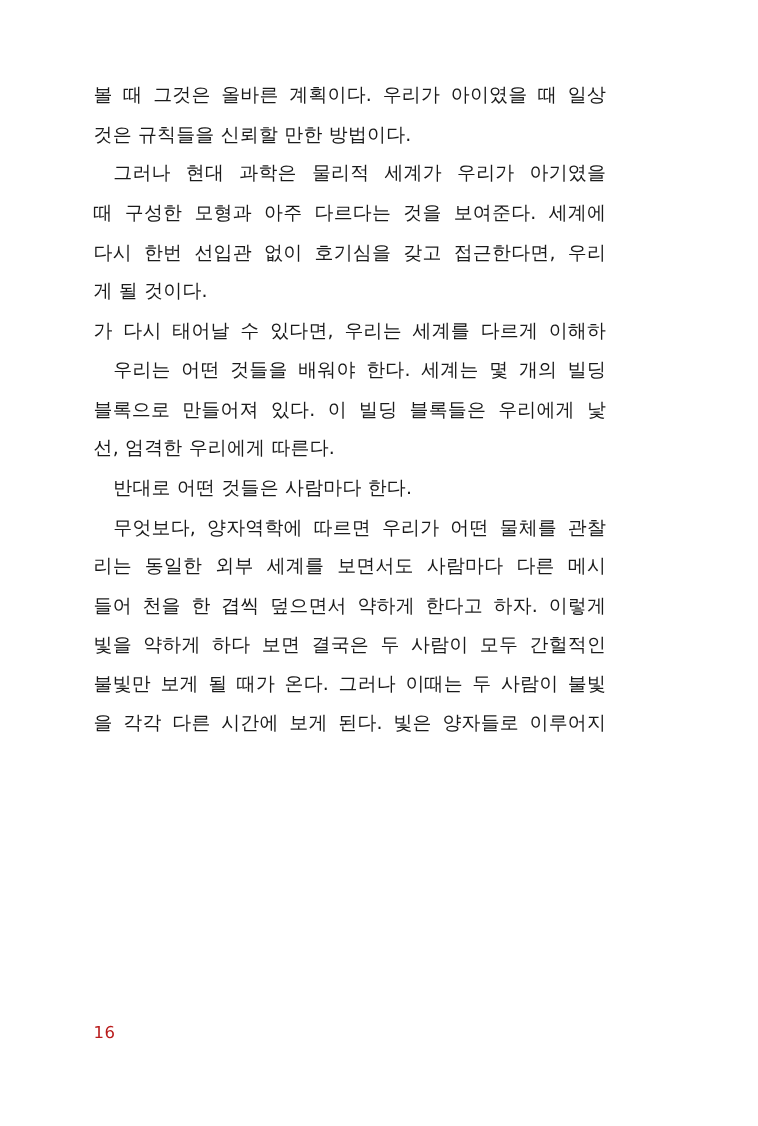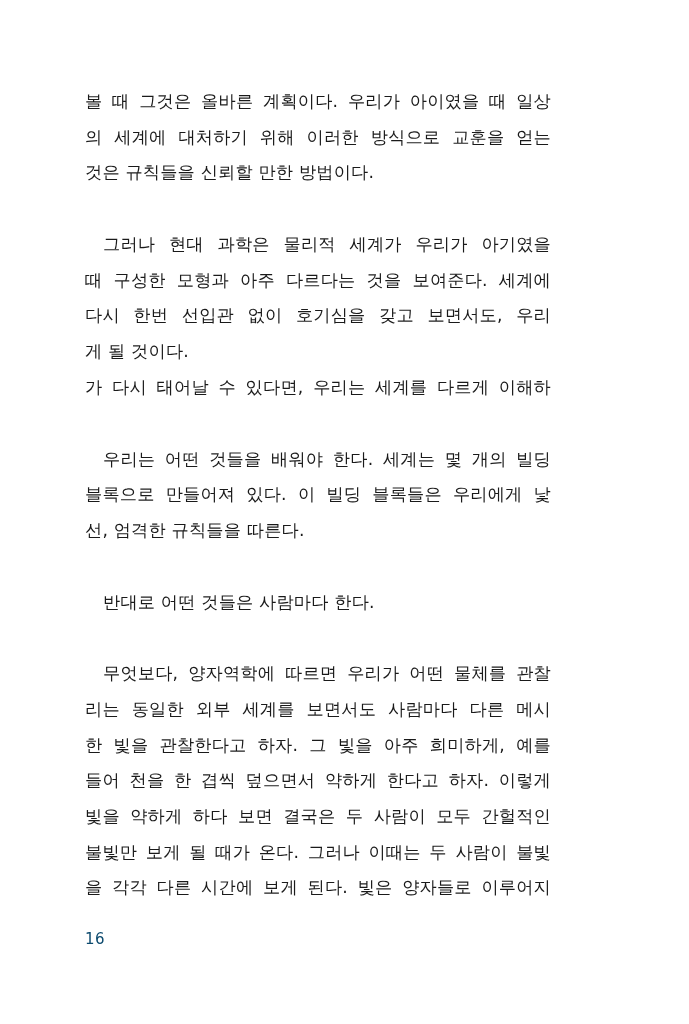--- a/index.html
+++ b/index.html
@@ -11,83 +11,80 @@
       width: 689px;
       height: 1024px;
       position: relative;
       overflow: hidden;
       font-family: "DejaVu Sans", sans-serif;
       color: #1a1a1a;
     }
     .page-body {
       position: absolute;
       left: 85px;
-      top: 84px;
+      top: 70px;
       width: 466px;
     }
     .line {
       display: block;
       height: 35.7px;
       line-height: 35.7px;
       font-size: 17.2px;
       white-space: nowrap;
       letter-spacing: 0.2px;
       text-align: justify;
       text-align-last: justify;
     }
     .line.last {
       text-align-last: left;
     }
     .line.indent {
       padding-left: 18px;
-      margin-top: 36px;
     }
     .page-number {
       position: absolute;
       left: 85px;
       top: 930px;
       font-size: 15px;
       font-family: "DejaVu Sans", sans-serif;
-      color: #0c4a6e;
+      color: #b91c1c;
       letter-spacing: 0.5px;
     }
   </style>
 </head>
 <body>
 
 <div class="page-body">
 
   <div>
     <span class="line">볼 때 그것은 올바른 계획이다. 우리가 아이였을 때 일상</span>
-    <span class="line">의 세계에 대처하기 위해 이러한 방식으로 교훈을 얻는</span>
     <span class="line last">것은 규칙들을 신뢰할 만한 방법이다.</span>
   </div>
 
   <div>
     <span class="line indent">그러나 현대 과학은 물리적 세계가 우리가 아기였을</span>
     <span class="line">때 구성한 모형과 아주 다르다는 것을 보여준다. 세계에</span>
-    <span class="line">다시 한번 선입관 없이 호기심을 갖고 보면서도, 우리</span>
+    <span class="line">다시 한번 선입관 없이 호기심을 갖고 접근한다면, 우리</span>
     <span class="line last">게 될 것이다.</span>
     <span class="line">가 다시 태어날 수 있다면, 우리는 세계를 다르게 이해하</span>
   </div>
 
   <div>
     <span class="line indent">우리는 어떤 것들을 배워야 한다. 세계는 몇 개의 빌딩</span>
     <span class="line">블록으로 만들어져 있다. 이 빌딩 블록들은 우리에게 낯</span>
-    <span class="line last">선, 엄격한 규칙들을 따른다.</span>
+    <span class="line last">선, 엄격한 우리에게 따른다.</span>
   </div>
 
   <div>
     <span class="line indent last">반대로 어떤 것들은 사람마다 한다.</span>
   </div>
 
   <div>
     <span class="line indent">무엇보다, 양자역학에 따르면 우리가 어떤 물체를 관찰</span>
     <span class="line">리는 동일한 외부 세계를 보면서도 사람마다 다른 메시</span>
-    <span class="line">한 빛을 관찰한다고 하자. 그 빛을 아주 희미하게, 예를</span>
     <span class="line">들어 천을 한 겹씩 덮으면서 약하게 한다고 하자. 이렇게</span>
     <span class="line">빛을 약하게 하다 보면 결국은 두 사람이 모두 간헐적인</span>
     <span class="line">불빛만 보게 될 때가 온다. 그러나 이때는 두 사람이 불빛</span>
     <span class="line">을 각각 다른 시간에 보게 된다. 빛은 양자들로 이루어지</span>
   </div>
 </div>
 
 <div class="page-number">16</div>
 
 </body></html>

